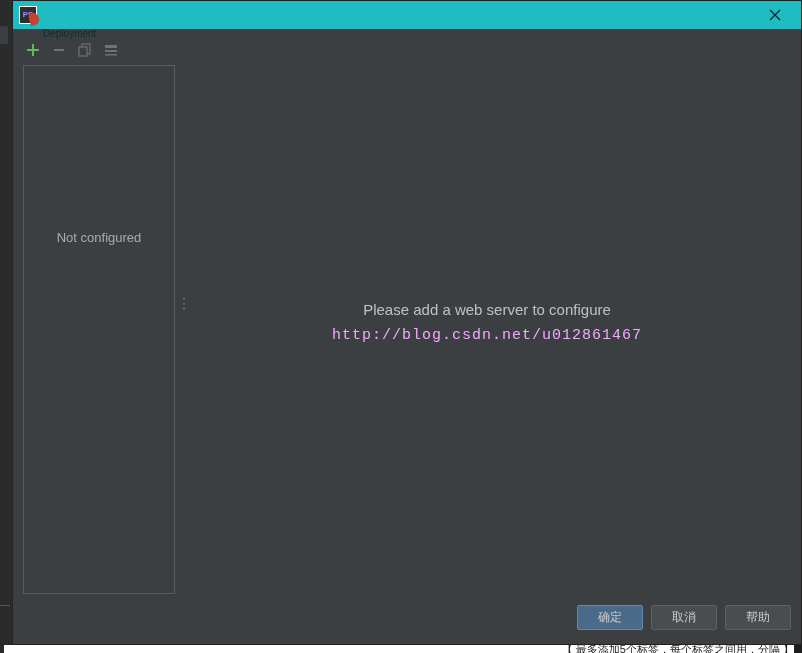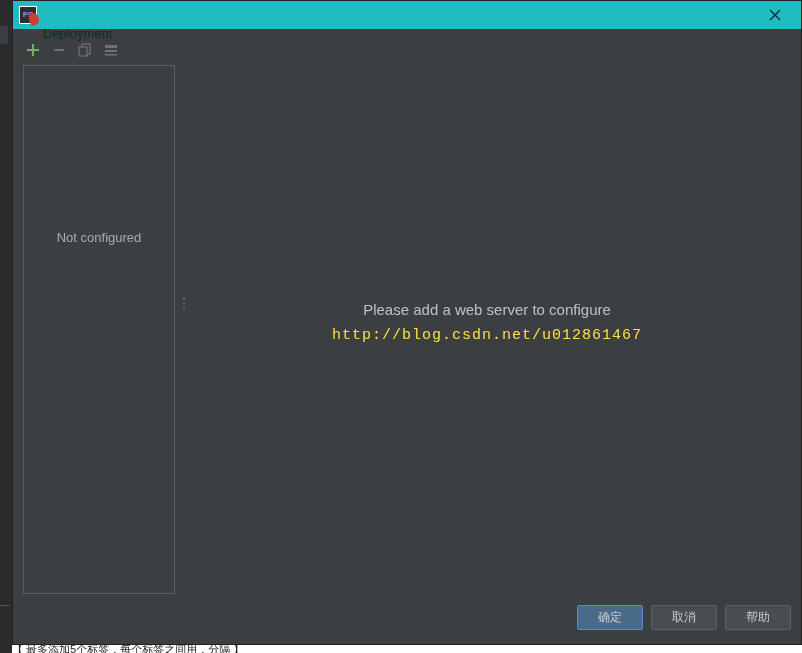--- a/index.html
+++ b/index.html
@@ -84,21 +84,21 @@
       right: -2px;
       bottom: -1px;
       width: 10px;
       height: 12px;
       background: #c8432f;
       border-radius: 50% 50% 50% 0;
       transform: rotate(-20deg);
     }
     .titlebar .title {
       flex: 0 0 auto;
-      font-size: 13px;
+      font-size: 10px;
       margin-top: 37px;
     }
     .titlebar .spacer { flex: 1; }
     .titlebar .close {
       width: 40px;
       height: 28px;
       display: flex;
       align-items: center;
       justify-content: center;
       cursor: pointer;
@@ -179,21 +179,21 @@
       text-align: center;
       color: #bfc1c3;
       font-size: 15px;
     }
     .watermark {
       position: absolute;
       top: 288px;
       left: 0;
       right: 0;
       text-align: center;
-      color: #fde047;
+      color: #f0abfc;
       font-size: 15px;
       font-family: "Courier New", monospace;
       letter-spacing: 1px;
     }
     .footer {
       height: 40px;
       display: flex;
       align-items: center;
       justify-content: flex-end;
       gap: 8px;
@@ -213,28 +213,28 @@
       align-items: center;
       justify-content: center;
     }
     .btn.primary {
       border: 1px solid #5a8bbd;
       background: #4a6a8a;
     }
     
     .underlap {
       position: absolute;
-      left: 12px;
+      left: 4px;
       bottom: 0;
       width: 790px;
       height: 8px;
       background: #fff;
       display: flex;
       align-items: center;
-      justify-content: flex-start;
+      justify-content: flex-end;
       overflow: hidden;
     }
     .underlap span {
       color: #222;
       font-size: 11px;
       white-space: nowrap;
     }
   </style>
 </head>
 <body>

